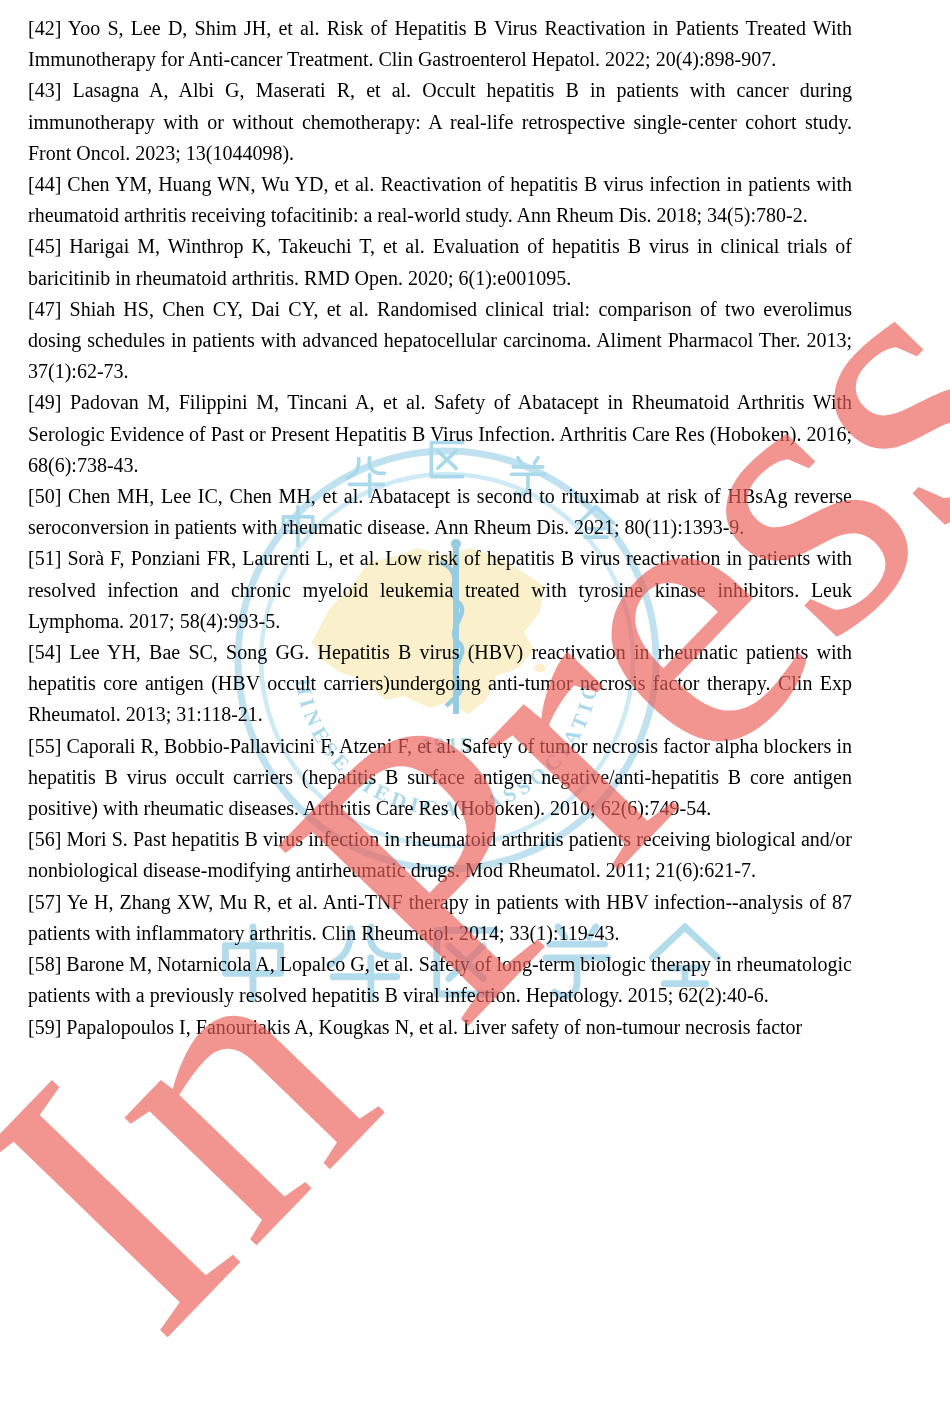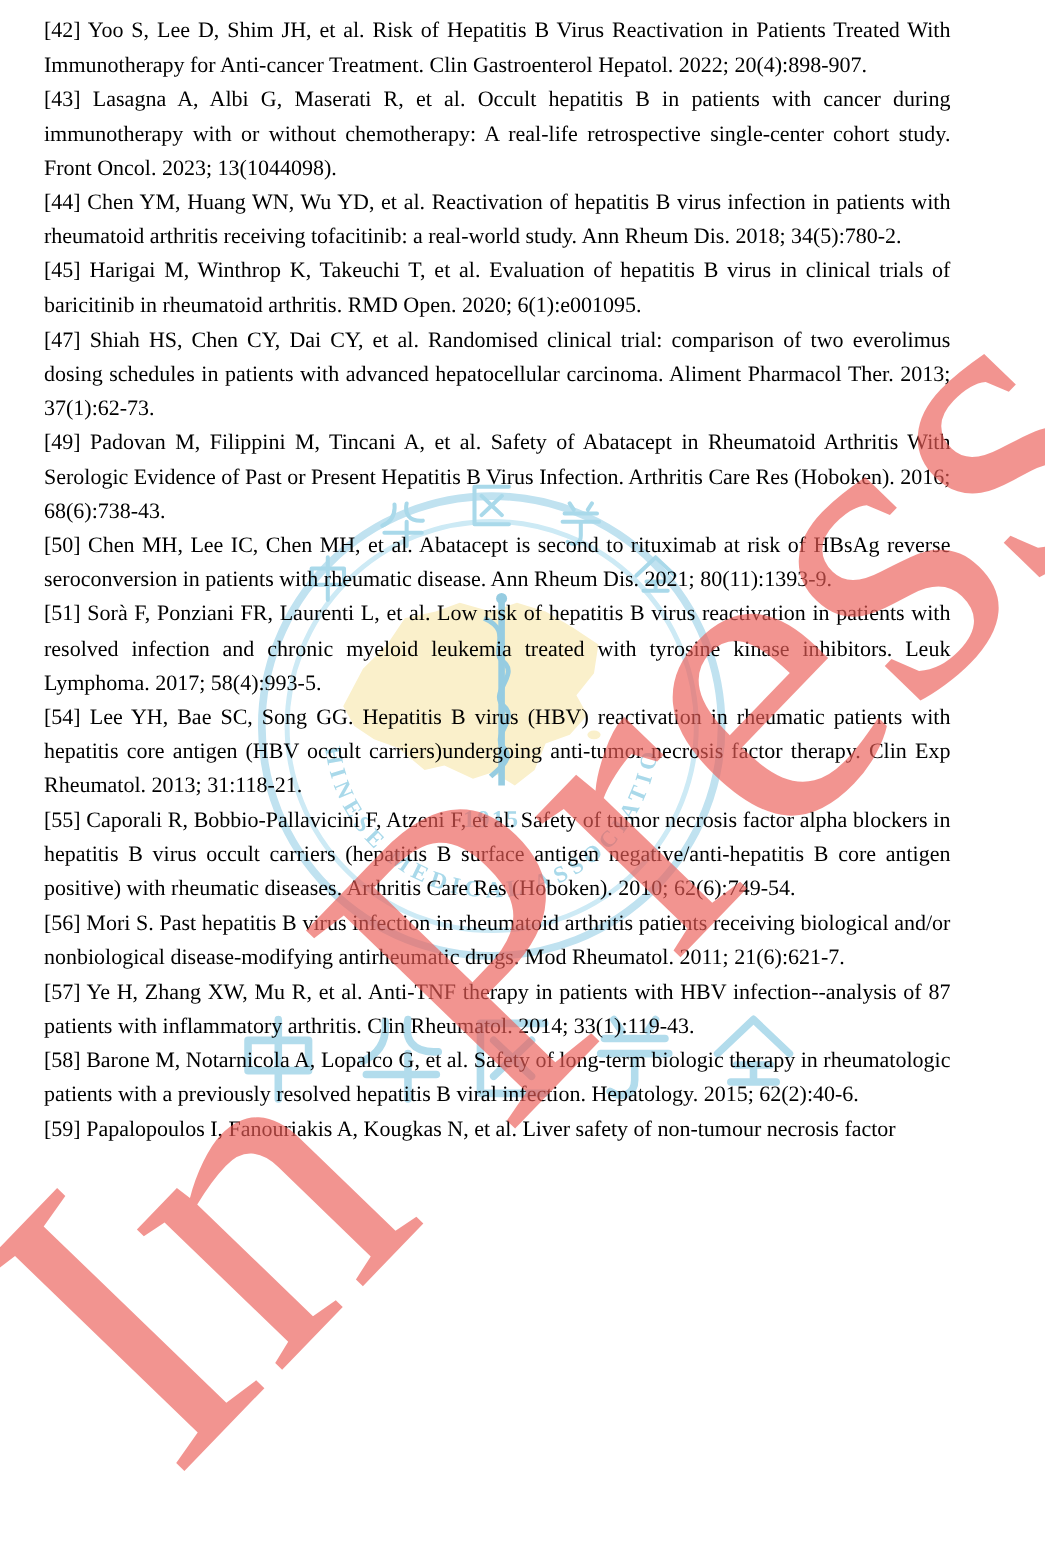--- a/index.html
+++ b/index.html
@@ -5,21 +5,21 @@
   html,body{margin:0;padding:0;background:#ffffff;}
   .page{
     position:relative;
     width:950px;height:1425px;
     background:#ffffff;
     overflow:hidden;
     font-family:"Liberation Serif",serif;
   }
   
   .refs{
-    position:absolute;left:40px;top:13px;width:824px;z-index:2;
+    position:absolute;left:28px;top:13px;width:824px;z-index:2;
   }
   .ref{
     margin:0;padding:0;
     font-size:20px;line-height:31.2px;
     text-align:justify;
     color:#000;
   }
   
   .inpress{
     position:absolute;left:-445px;top:545px;width:1900px;height:500px;

